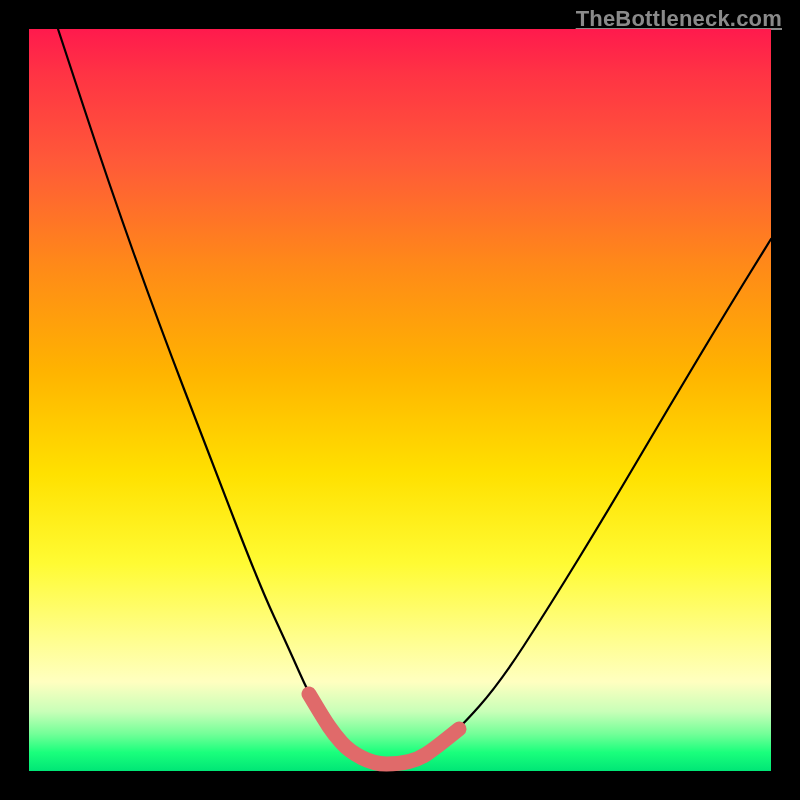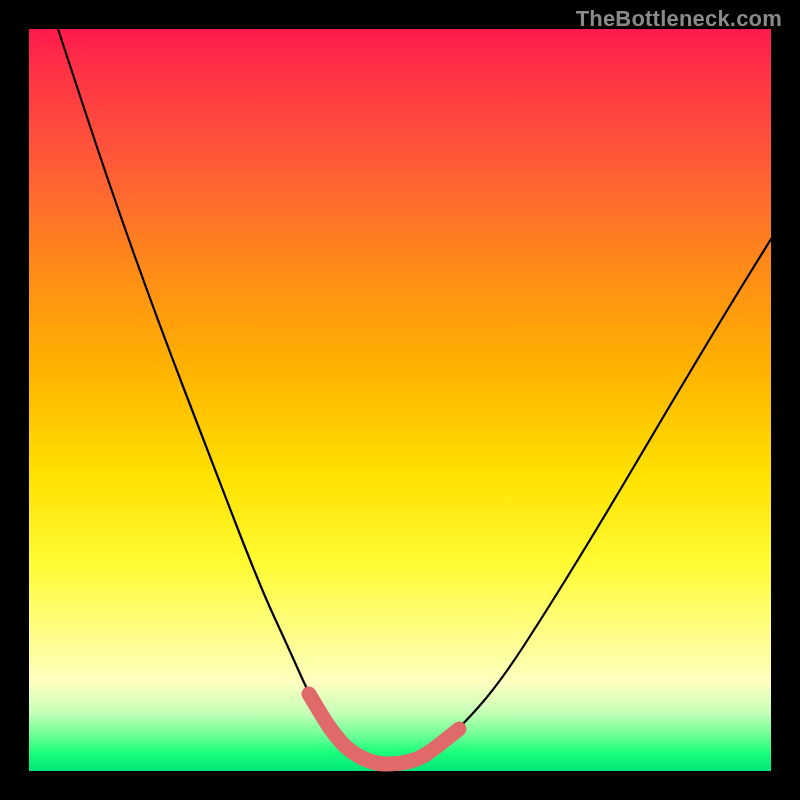--- a/index.html
+++ b/index.html
@@ -43,20 +43,21 @@
   }
   .watermark {
     position: absolute;
     top: 6px;
     right: 18px;
     font-size: 22px;
     font-weight: 600;
     color: #8a8a8a;
     letter-spacing: 0.2px;
     user-select: none;
+    text-decoration: underline;
   }
   svg.curves {
     position: absolute;
     top: 0;
     left: 0;
     width: 742px;
     height: 742px;
     overflow: visible;
   }
 </style>

